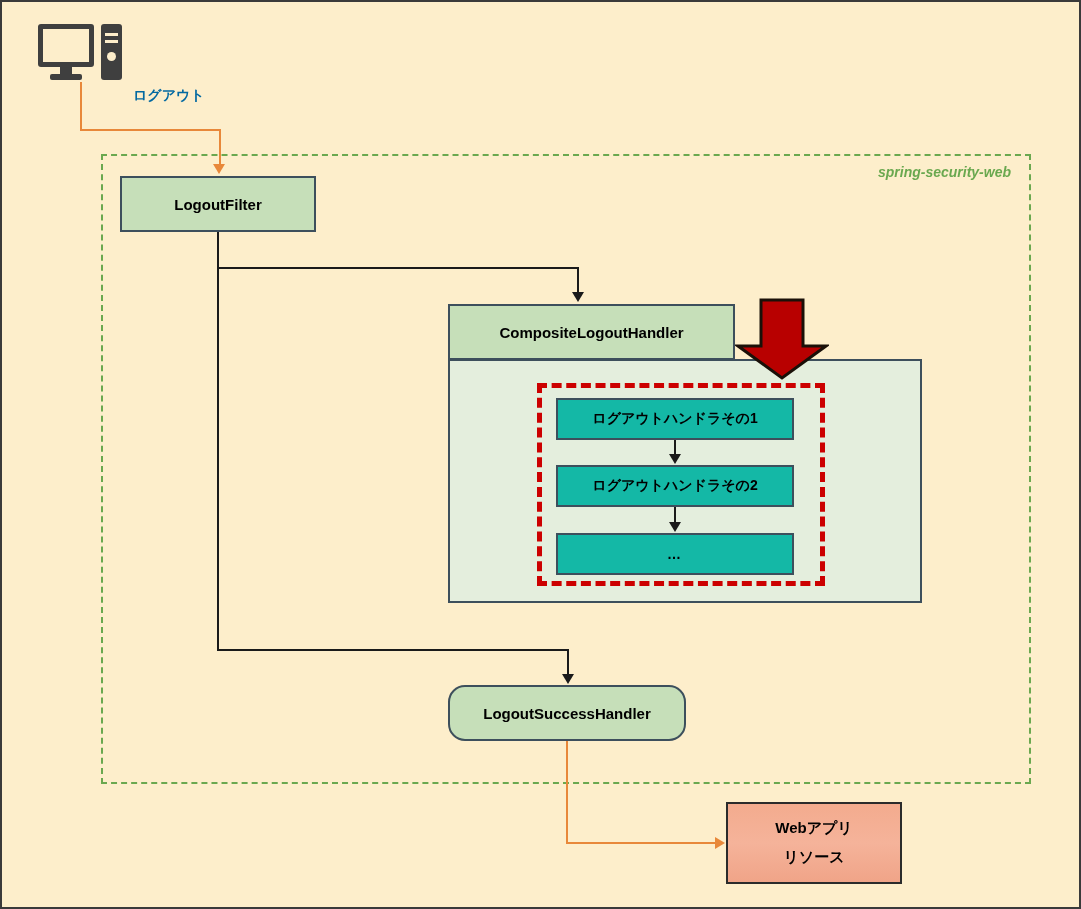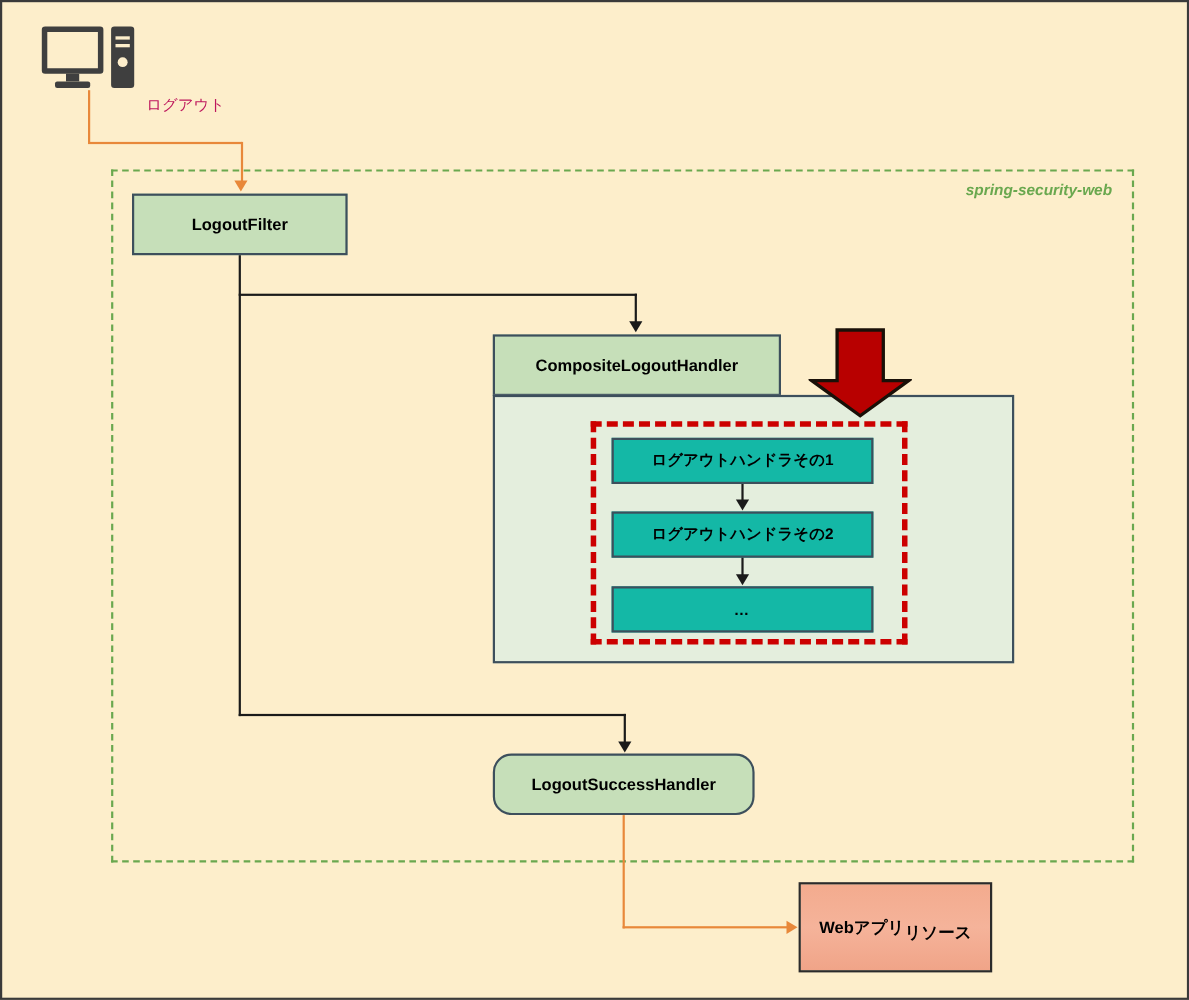--- a/index.html
+++ b/index.html
@@ -41,21 +41,21 @@
   }
   .pc-tower-line.l1 { top: 9px; }
   .pc-tower-line.l2 { top: 16px; }
   .pc-tower-dot {
     position: absolute; left: 6px; top: 28px; width: 9px; height: 9px;
     border-radius: 50%; background: #fdeecb;
   }
 
   .logout-label {
     position: absolute; left: 131px; top: 85px;
-    font-size: 14px; font-weight: normal; color: #be185d;
+    font-size: 14px; font-weight: bold; color: #0369a1;
     white-space: nowrap;
   }
 
   
   .pkg-region {
     position: absolute; left: 99px; top: 152px; width: 930px; height: 630px;
     border: 2px dashed #6aa84f; box-sizing: border-box;
   }
   .pkg-label {
     position: absolute; right: 18px; top: 8px;
@@ -67,21 +67,21 @@
     position: absolute;
     background: #c6dfb9;
     border: 2px solid #3d4f5c;
     box-sizing: border-box;
     display: flex; align-items: center; justify-content: center;
     font-size: 15px; font-weight: bold; color: #000;
     text-align: right;
   }
 
   #logout-filter  { left: 118px; top: 174px; width: 196px; height: 56px; }
-  #composite-head { left: 446px; top: 302px; width: 262px; height: 56px; }
+  #composite-head { left: 446px; top: 302px; width: 287px; height: 56px; }
   #success-handler{ left: 446px; top: 683px; width: 238px; height: 56px; border-radius: 17px; }
 
   
   .inner-panel {
     position: absolute; left: 446px; top: 357px; width: 474px; height: 244px;
     background: #e4eedd; border: 2px solid #3d4f5c; box-sizing: border-box;
   }
 
   
   .red-dashed {
@@ -99,21 +99,21 @@
   #handler1 { top: 396px; }
   #handler2 { top: 463px; }
   #handler3 { top: 531px; }
   #handler3 { letter-spacing: 2px; }
 
   
   #webapp {
     position: absolute; left: 724px; top: 800px; width: 176px; height: 82px;
     background: linear-gradient(180deg, #f3ab8e 0%, #f5b39a 50%, #f0a488 100%);
     border: 2px solid #2b2b2b; box-sizing: border-box;
-    display: flex; flex-direction: row; align-items: center; justify-content: center;
+    display: flex; flex-direction: column; align-items: center; justify-content: center;
     font-size: 15px; font-weight: bold; color: #000;
   }
   #webapp .line2 { margin-top: 10px; }
 
   
   .ln { position: absolute; background: #1a1a1a; }
   .ln.v { width: 2px; }
   .ln.h { height: 2px; }
 
   

